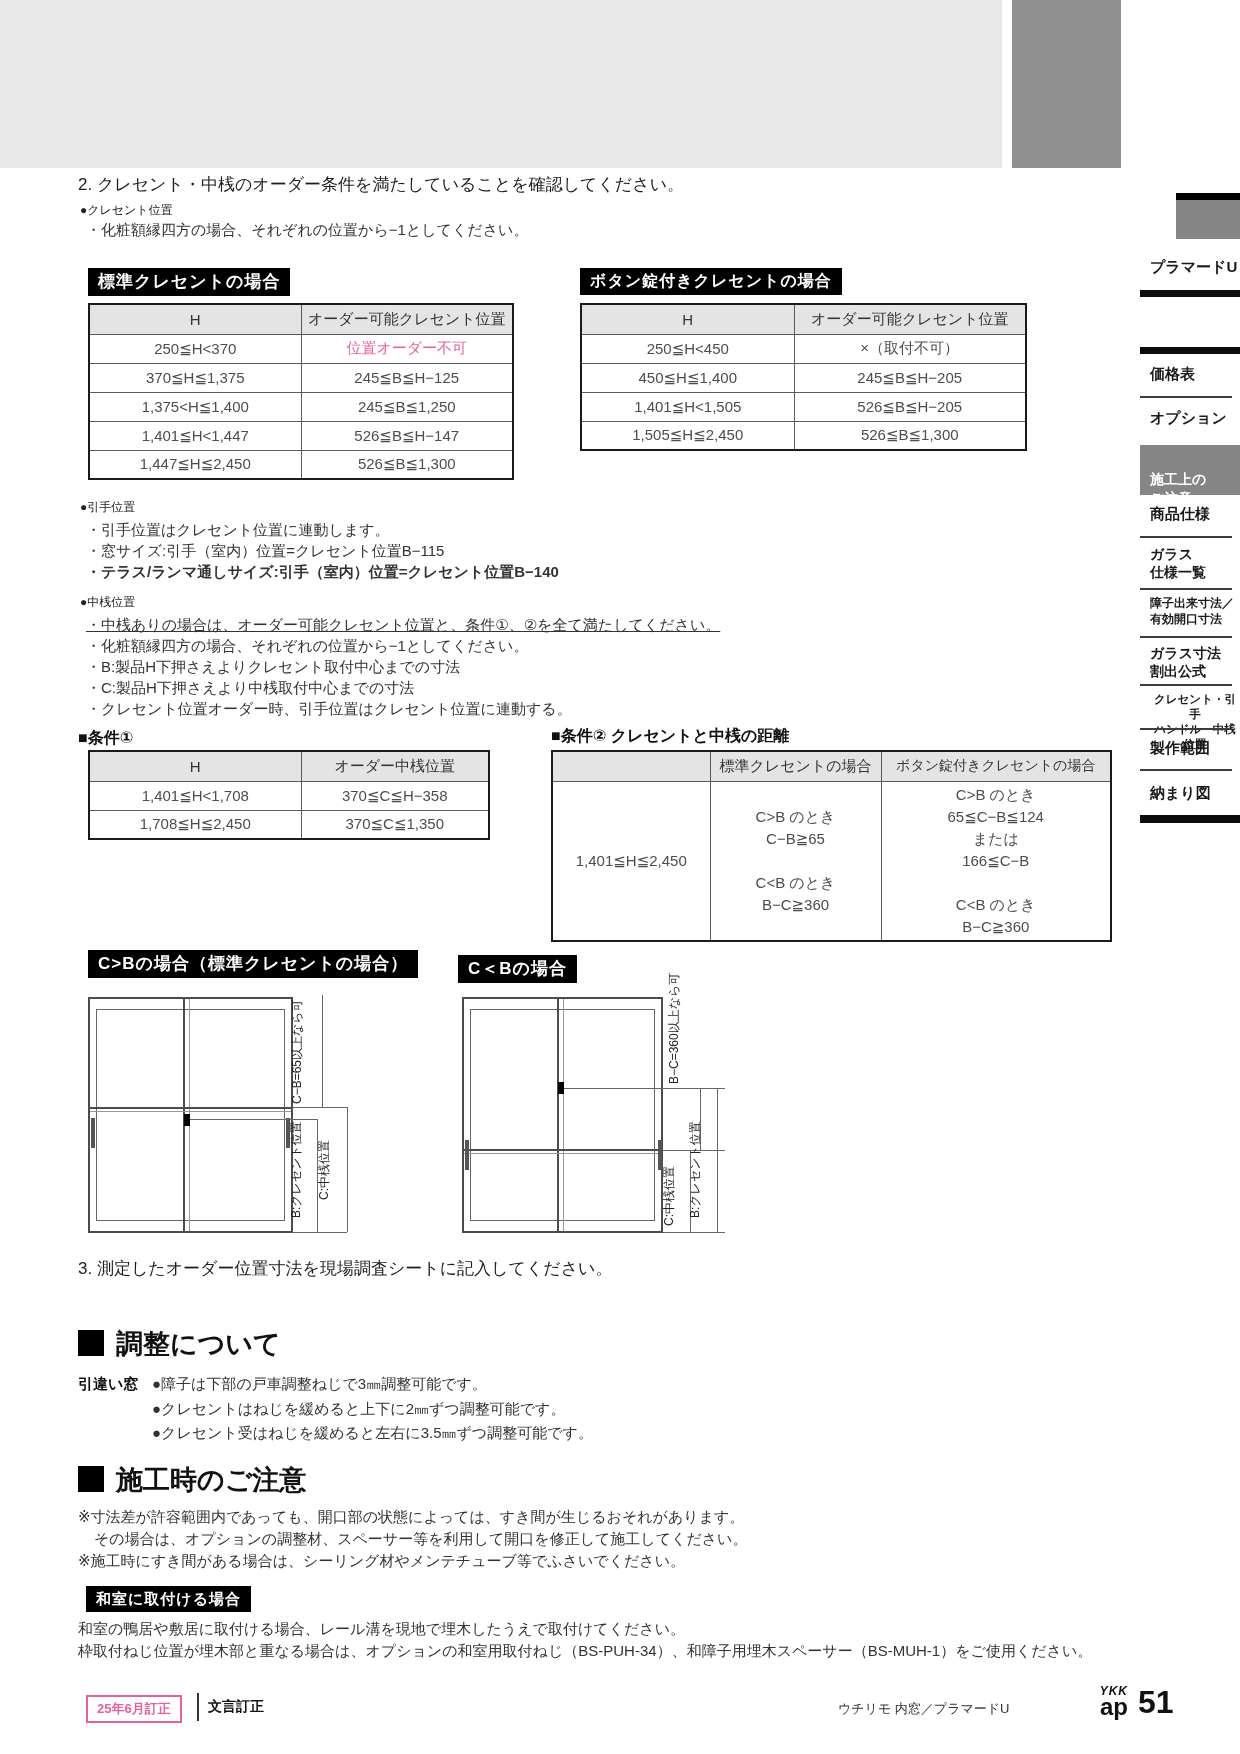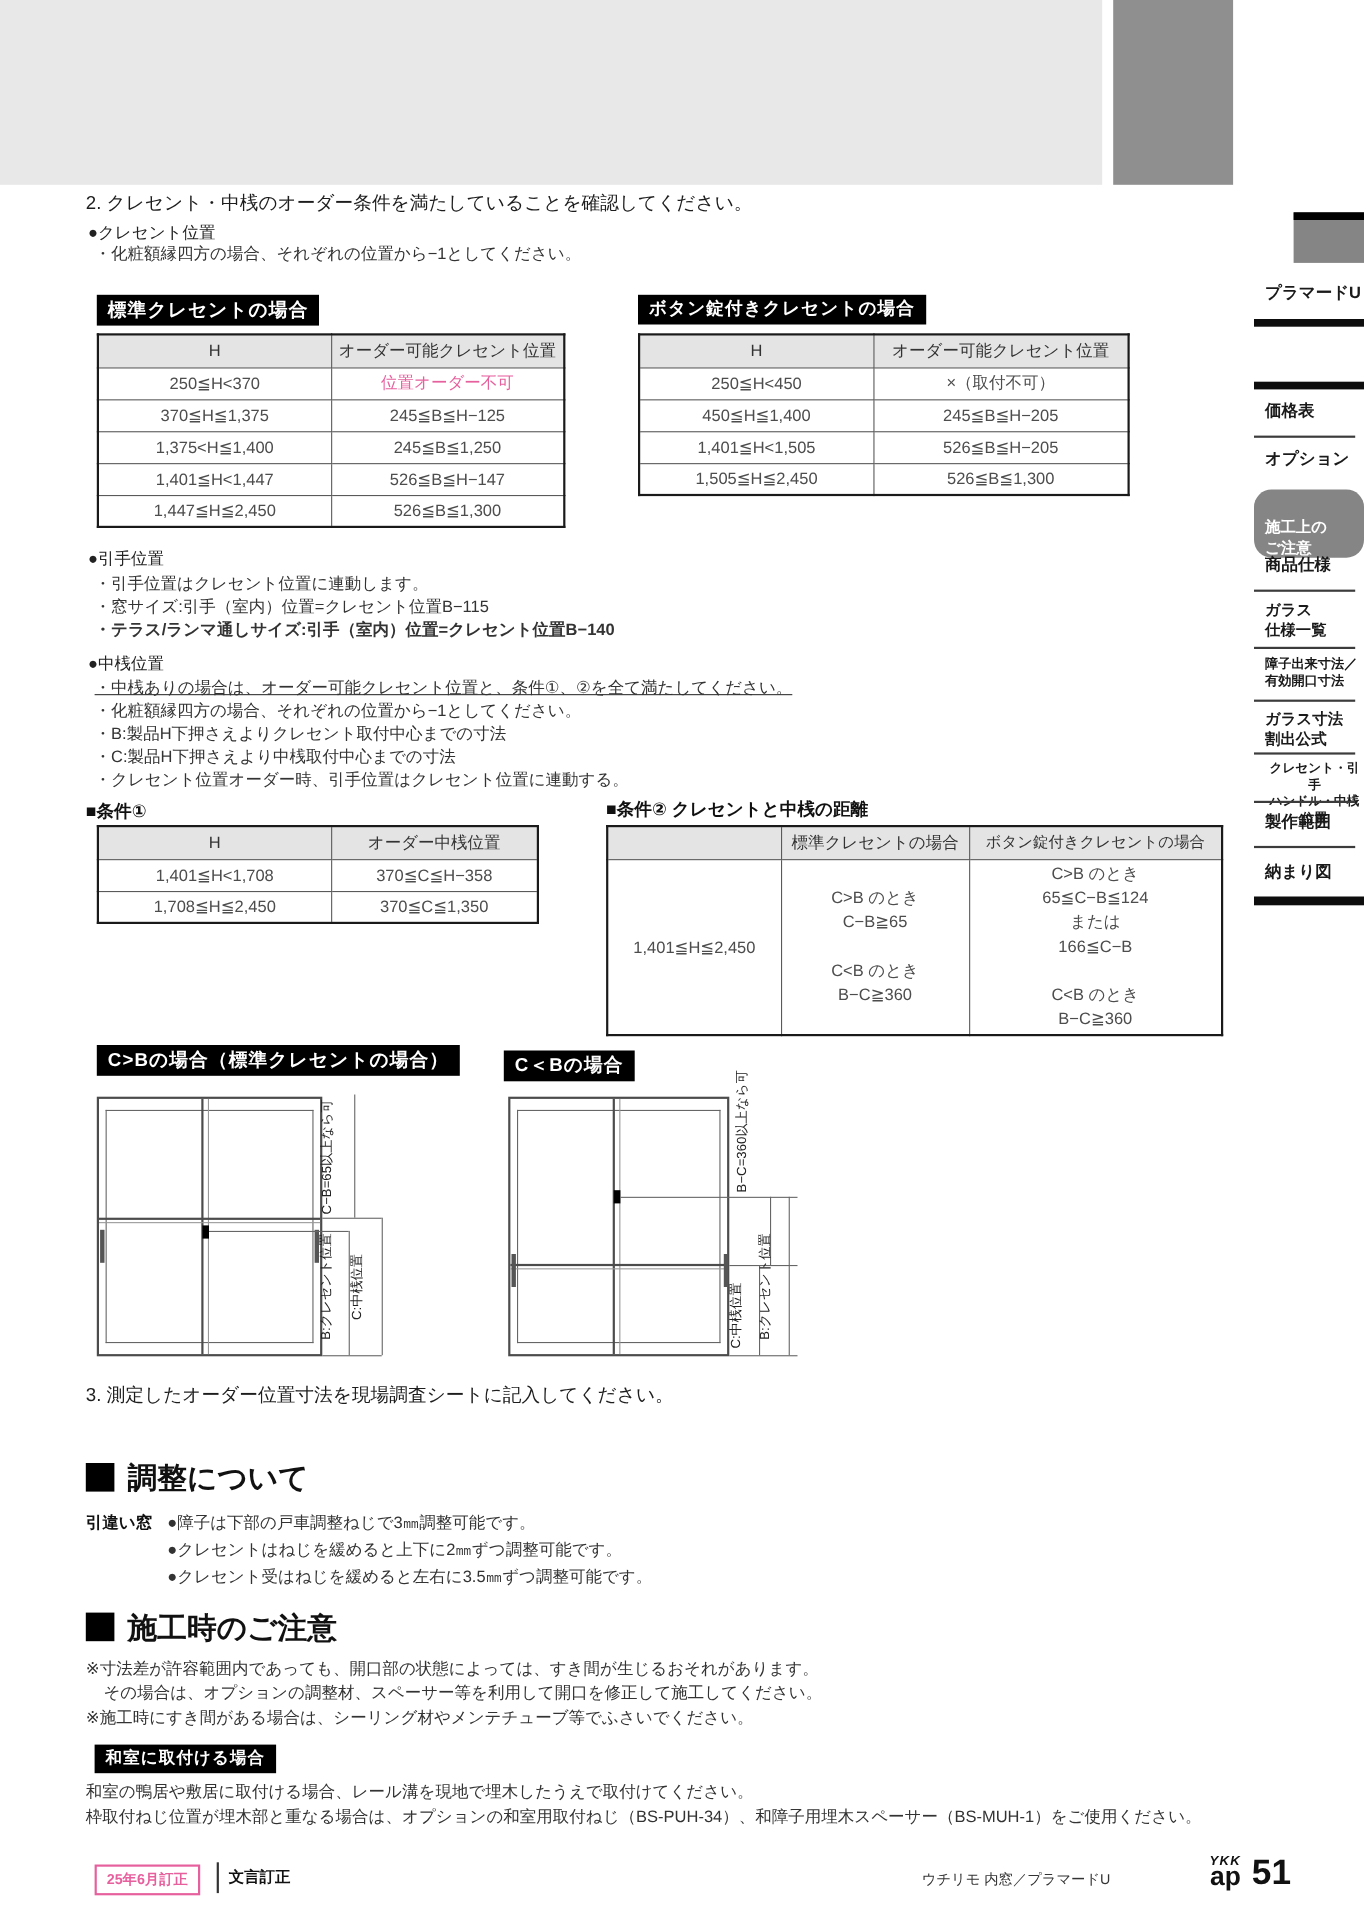--- a/index.html
+++ b/index.html
@@ -8,21 +8,21 @@
     position:relative; width:1240px; height:1754px; overflow:hidden;
     font-family:"Liberation Sans","DejaVu Sans",sans-serif; color:#2b2b2b;
   }
   .abs { position:absolute; }
   .t { position:absolute; white-space:nowrap; }
   .pre { white-space:pre-line; }
   .blabel {
     position:absolute; background:#000; color:#fff; font-weight:bold;
     font-size:17px; line-height:1; padding:5px 10px 6px; letter-spacing:1px; white-space:nowrap;
   }
-  .bullet-head { font-size:15px; color:#222; }
+  .bullet-head { font-size:12px; color:#222; }
   .body-line  { font-size:15px; color:#333; }
   .step { font-size:17px; color:#1d1d1d; }
   table.spec { border-collapse:collapse; table-layout:fixed; border:2px solid #1a1a1a; background:#fff; }
   table.spec th {
     border:1px solid #5a5a5a; background:#e4e4e4; font-weight:normal;
     font-size:15px; color:#333; height:30px; text-align:center;
   }
   table.spec td {
     border:1px solid #5a5a5a; font-size:15px; color:#4d4d4d;
     height:29px; text-align:center;
@@ -276,21 +276,21 @@
 
 <div class="sb-tab" style="top:193px;height:46px;border-top:7px solid #000;font-size:16px;padding-top:24px;margin-left:36px;">
   <span>ウチリモ</span>
 </div>
 <div class="sb-item" style="top:257px;font-size:15px;"><span>プラマードU</span></div>
 <div class="sb-bar" style="top:290px;height:7px;"></div>
 <div class="sb-bar" style="top:347px;height:7px;"></div>
 <div class="sb-item" style="top:364px;font-size:15px;"><span>価格表</span></div>
 <div class="sb-div" style="top:396px;"></div>
 <div class="sb-item" style="top:408px;font-size:15px;"><span>オプション</span></div>
-<div class="sb-tab" style="top:445px;height:62px;font-size:14px;border-radius:16px;">
+<div class="sb-tab" style="top:445px;height:50px;font-size:14px;">
   <span class="pre">施工上の
 ご注意</span>
 </div>
 <div class="sb-item" style="top:504px;font-size:15px;"><span>商品仕様</span></div>
 <div class="sb-div" style="top:536px;"></div>
 <div class="sb-item" style="top:545px;font-size:14px;"><span class="pre">ガラス
 仕様一覧</span></div>
 <div class="sb-div" style="top:588px;"></div>
 <div class="sb-item" style="top:596px;font-size:12px;"><span class="pre">障子出来寸法／
 有効開口寸法</span></div>

